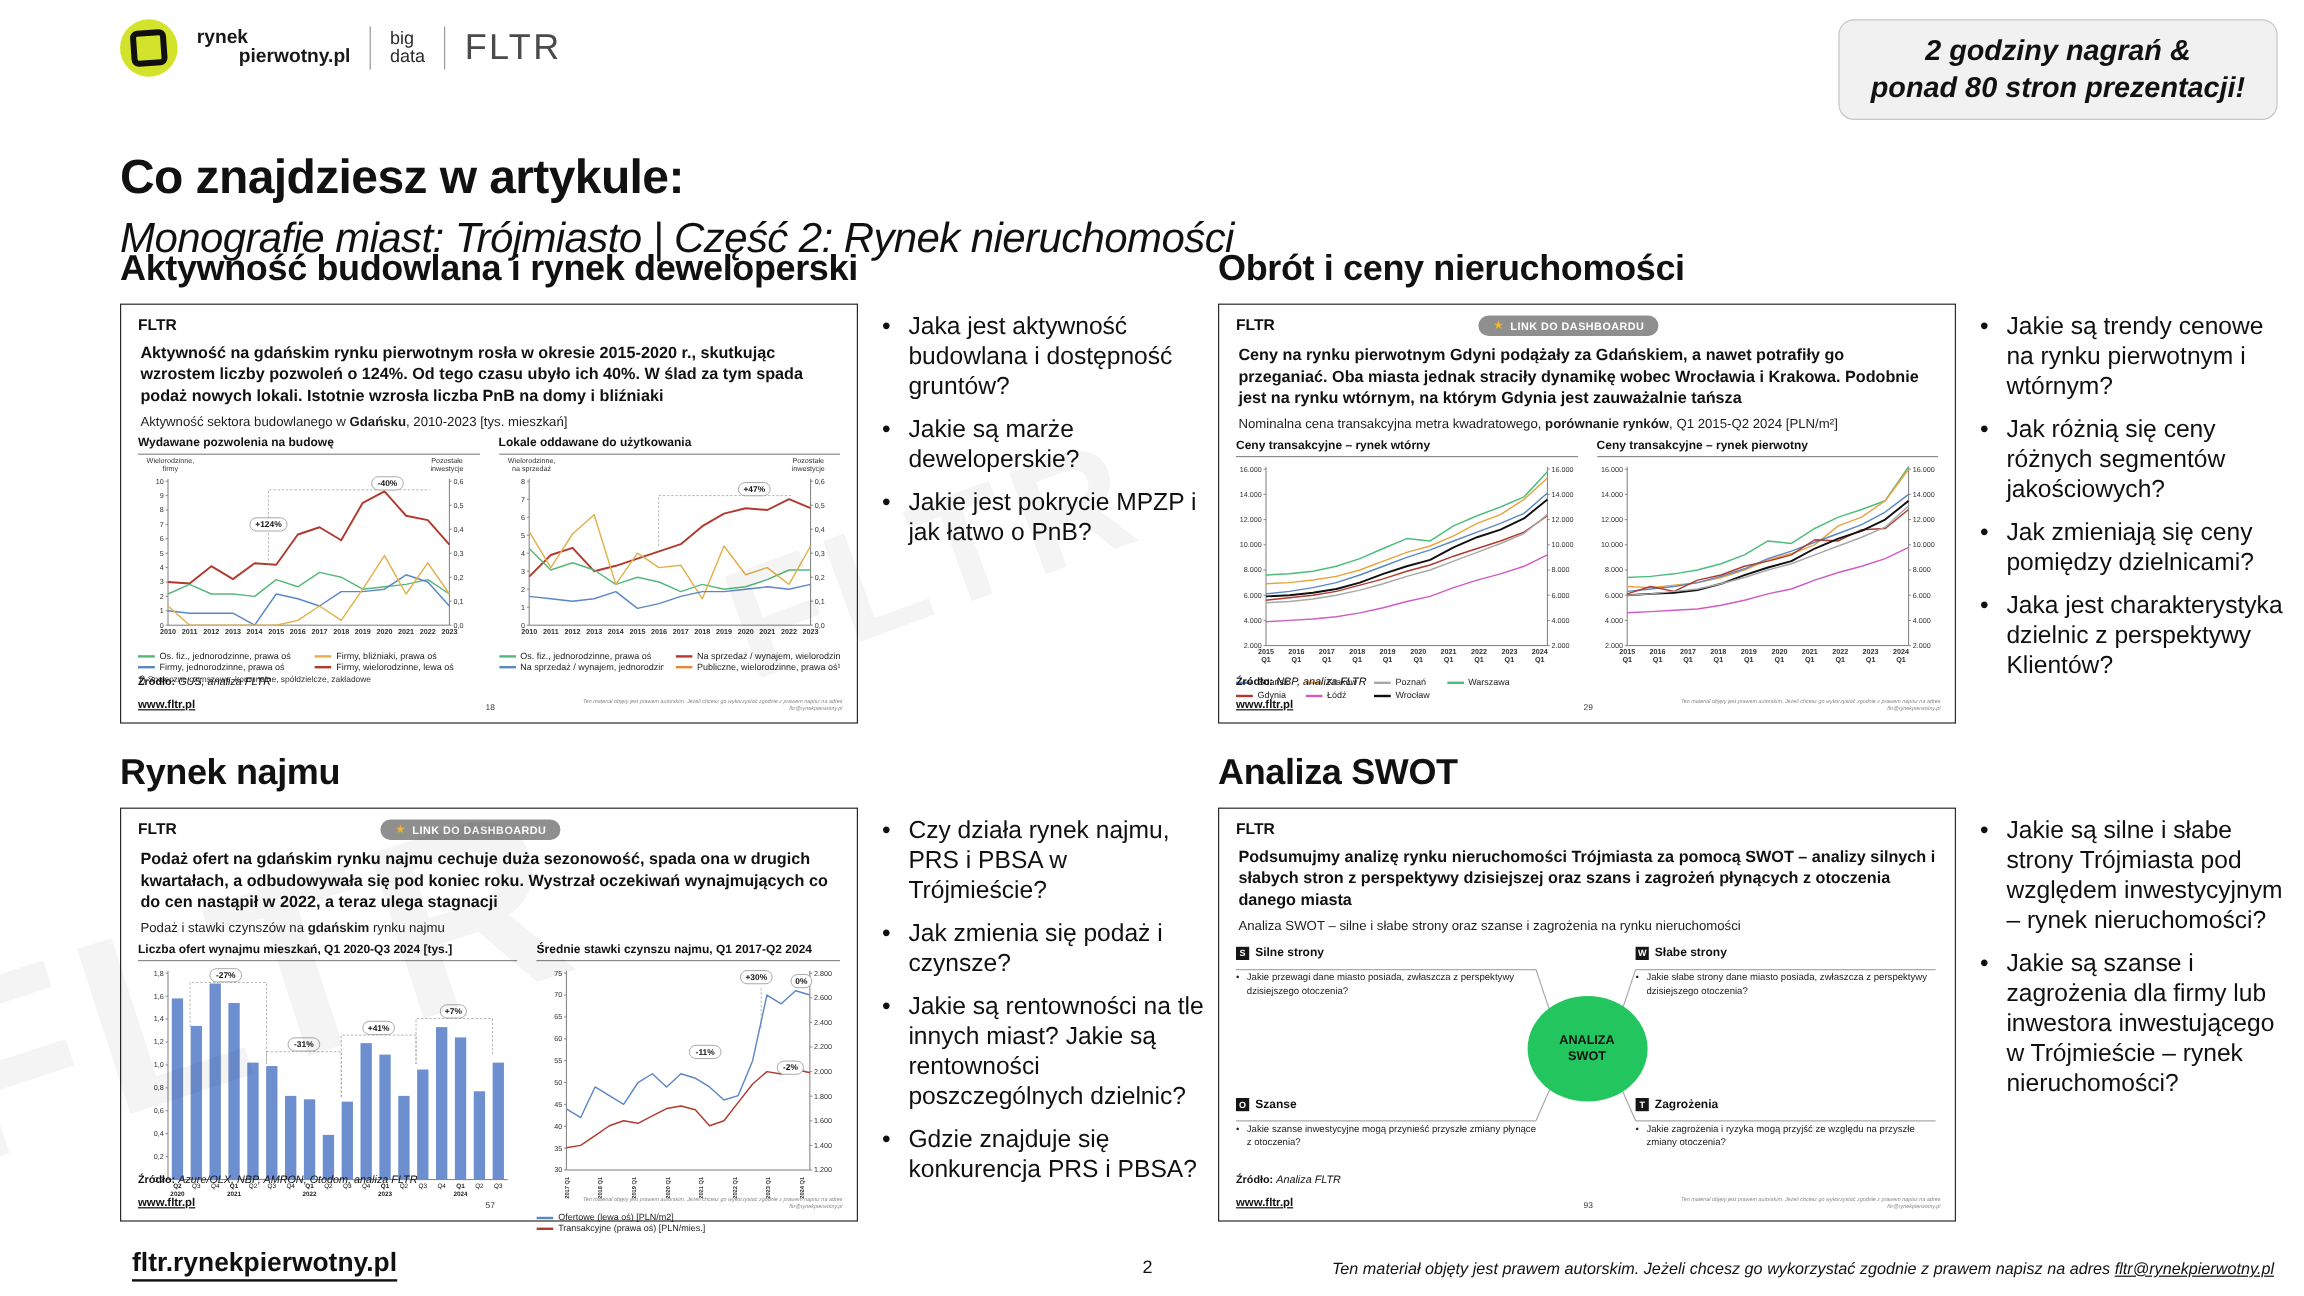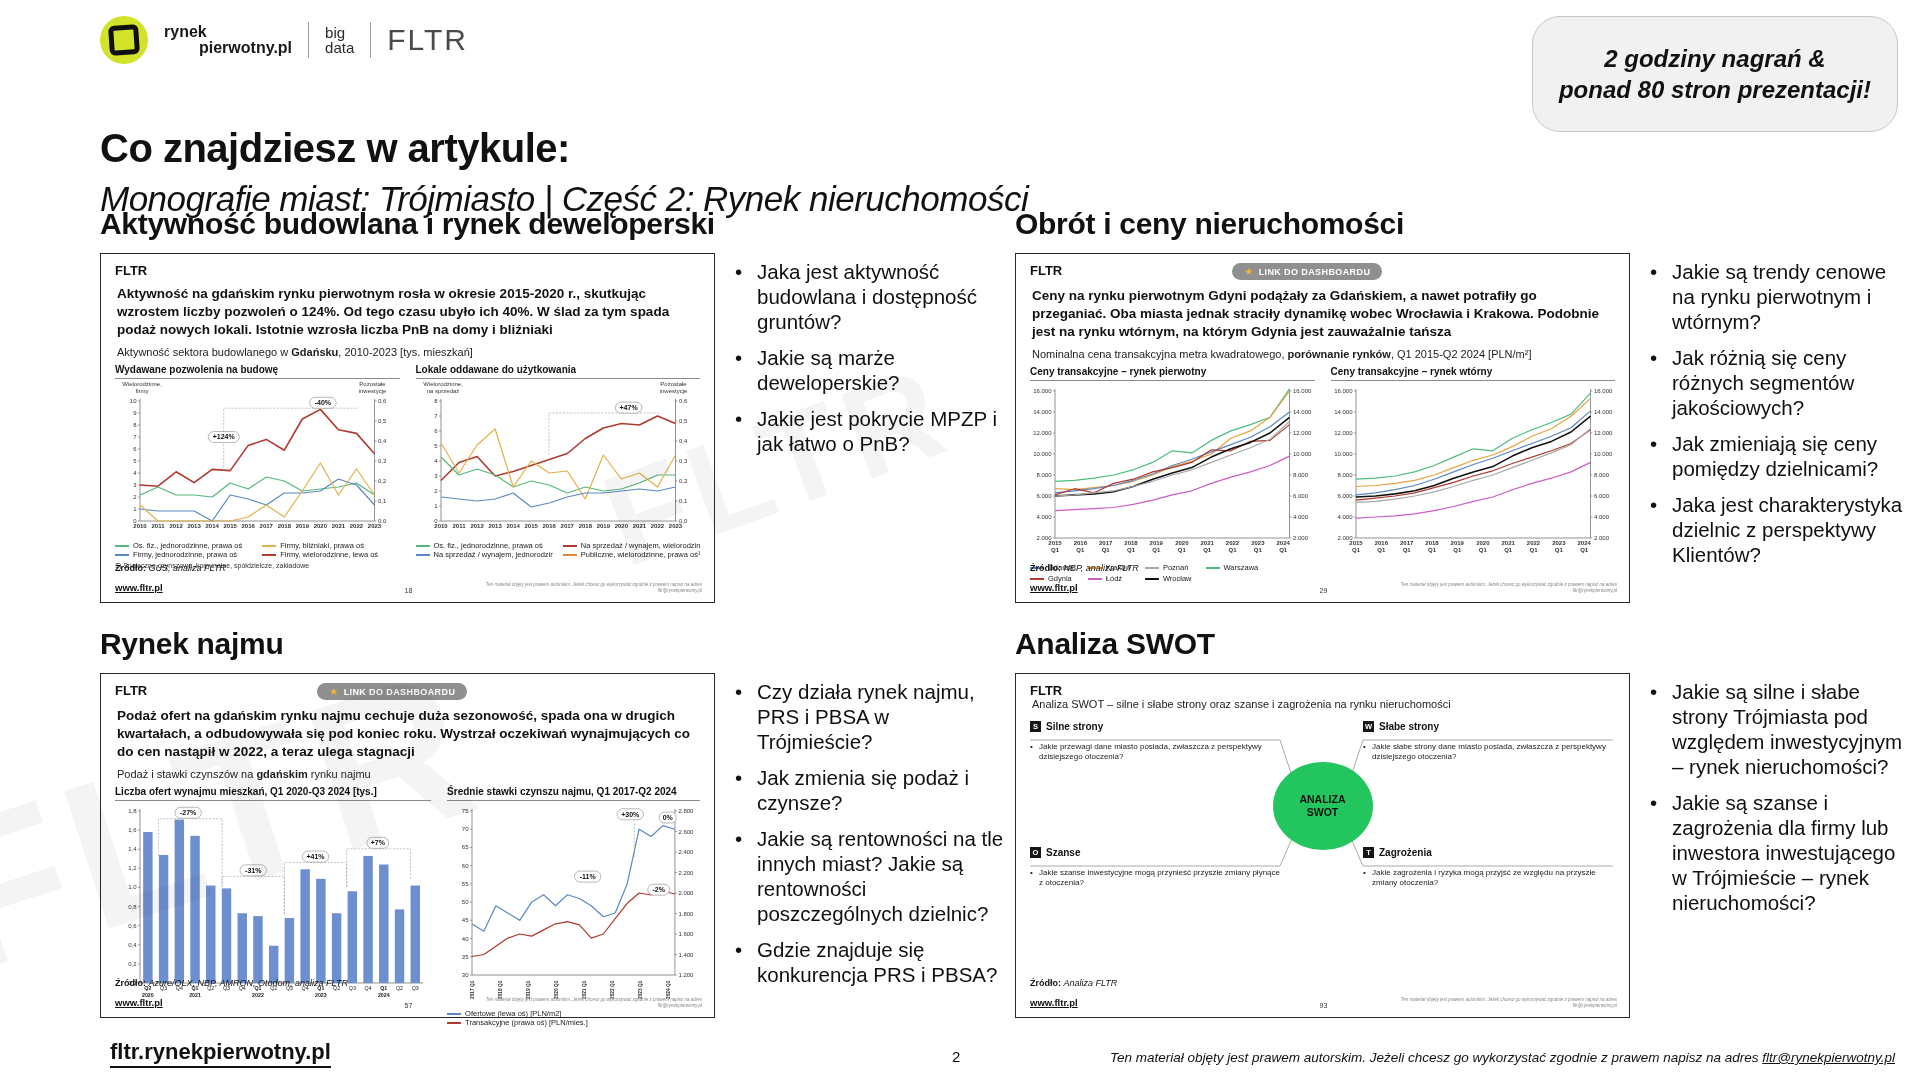--- a/index.html
+++ b/index.html
@@ -13,21 +13,21 @@
   .topbar{position:absolute;left:100px;top:16px;display:flex;align-items:center;gap:16px;z-index:2;}
   .logo-mark{width:48px;height:48px;border-radius:50%;background:#d3e32b;display:flex;align-items:center;justify-content:center;}
   .logo-mark .sq{width:20px;height:20px;border:5px solid #101010;border-radius:6px;transform:rotate(-4deg);}
   .logo-text{font-weight:700;font-size:16px;line-height:1.0;color:#181818;}
   .logo-text .pl{font-weight:400;margin-left:35px;}
   .vdiv{width:1px;height:36px;background:#9a9a9a;}
   .bigdata{font-size:15px;line-height:1.0;color:#2b2b2b;font-weight:500;}
   .fltr-word{font-size:30px;letter-spacing:2px;color:#4a4a4a;font-weight:400;}
   
   .promo{position:absolute;right:22px;top:16px;background:#f1f1f1;border:1px solid #c6c6c6;
-    border-radius:28px;padding:26px 26px;text-align:center;font-style:italic;font-weight:700;
+    border-radius:13px;padding:10px 26px;text-align:center;font-style:italic;font-weight:700;
     font-size:24px;line-height:1.3;z-index:2;}
   
   .titleblock{position:absolute;left:100px;top:78px;z-index:2;}
   .h1{font-size:40px;font-weight:800;letter-spacing:-0.5px;margin-top:48px;}
   .h2{font-size:35px;font-style:italic;font-weight:500;margin-top:8px;letter-spacing:-0.5px;}
   
   .content{position:absolute;left:100px;top:207px;width:1805px;display:grid;
     grid-template-columns:908px 890px;column-gap:7px;row-gap:24px;z-index:1;}
   .sec-heading{font-size:30px;font-weight:800;margin-bottom:12px;letter-spacing:-0.3px;}
   .sec-body{display:flex;gap:20px;}
@@ -338,20 +338,87 @@
           <span class="fltr-tag">FLTR</span>
           <span class="dash-badge">
               <span class="star">★</span>
               <span>LINK DO DASHBOARDU</span>
             </span>
         </div>
         <div class="card-lead">Ceny na rynku pierwotnym Gdyni podążały za Gdańskiem, a nawet potrafiły go przeganiać. Oba miasta jednak straciły dynamikę wobec Wrocławia i Krakowa. Podobnie jest na rynku wtórnym, na którym Gdynia jest zauważalnie tańsza</div>
         <div class="card-sub"><span>Nominalna cena transakcyjna metra kwadratowego, </span><b>porównanie rynków</b><span>, Q1 2015-Q2 2024 [PLN/m²]</span></div>
         <div class="charts-row">
           <div class="chart-box">
+            <div class="chart-title">Ceny transakcyjne – rynek wtórny</div>
+            <svg width="284.5" height="172" viewBox="0 0 284.5 172">
+                <line x1="25" y1="6" x2="25" y2="155" stroke="#777" stroke-width="0.8"></line>
+                <line x1="25" y1="155" x2="259.5" y2="155" stroke="#777" stroke-width="0.8"></line>
+                <line x1="259.5" y1="6" x2="259.5" y2="155" stroke="#777" stroke-width="0.8"></line>
+                <line x1="23" y1="155" x2="25" y2="155" stroke="#777" stroke-width="0.7"></line>
+                <text x="21.5" y="157" text-anchor="end" font-size="6" fill="#333">2.000</text>
+                <line x1="23" y1="134" x2="25" y2="134" stroke="#777" stroke-width="0.7"></line>
+                <text x="21.5" y="136" text-anchor="end" font-size="6" fill="#333">4.000</text>
+                <line x1="23" y1="113" x2="25" y2="113" stroke="#777" stroke-width="0.7"></line>
+                <text x="21.5" y="115" text-anchor="end" font-size="6" fill="#333">6.000</text>
+                <line x1="23" y1="92" x2="25" y2="92" stroke="#777" stroke-width="0.7"></line>
+                <text x="21.5" y="94" text-anchor="end" font-size="6" fill="#333">8.000</text>
+                <line x1="23" y1="71" x2="25" y2="71" stroke="#777" stroke-width="0.7"></line>
+                <text x="21.5" y="73" text-anchor="end" font-size="6" fill="#333">10.000</text>
+                <line x1="23" y1="50" x2="25" y2="50" stroke="#777" stroke-width="0.7"></line>
+                <text x="21.5" y="52" text-anchor="end" font-size="6" fill="#333">12.000</text>
+                <line x1="23" y1="29.000000000000007" x2="25" y2="29.000000000000007" stroke="#777" stroke-width="0.7"></line>
+                <text x="21.5" y="31.000000000000007" text-anchor="end" font-size="6" fill="#333">14.000</text>
+                <line x1="23" y1="8" x2="25" y2="8" stroke="#777" stroke-width="0.7"></line>
+                <text x="21.5" y="10" text-anchor="end" font-size="6" fill="#333">16.000</text>
+                <line x1="259.5" y1="155" x2="261.5" y2="155" stroke="#777" stroke-width="0.7"></line>
+                <text x="263" y="157" text-anchor="start" font-size="6" fill="#333">2.000</text>
+                <line x1="259.5" y1="134" x2="261.5" y2="134" stroke="#777" stroke-width="0.7"></line>
+                <text x="263" y="136" text-anchor="start" font-size="6" fill="#333">4.000</text>
+                <line x1="259.5" y1="113" x2="261.5" y2="113" stroke="#777" stroke-width="0.7"></line>
+                <text x="263" y="115" text-anchor="start" font-size="6" fill="#333">6.000</text>
+                <line x1="259.5" y1="92" x2="261.5" y2="92" stroke="#777" stroke-width="0.7"></line>
+                <text x="263" y="94" text-anchor="start" font-size="6" fill="#333">8.000</text>
+                <line x1="259.5" y1="71" x2="261.5" y2="71" stroke="#777" stroke-width="0.7"></line>
+                <text x="263" y="73" text-anchor="start" font-size="6" fill="#333">10.000</text>
+                <line x1="259.5" y1="50" x2="261.5" y2="50" stroke="#777" stroke-width="0.7"></line>
+                <text x="263" y="52" text-anchor="start" font-size="6" fill="#333">12.000</text>
+                <line x1="259.5" y1="29.000000000000007" x2="261.5" y2="29.000000000000007" stroke="#777" stroke-width="0.7"></line>
+                <text x="263" y="31.000000000000007" text-anchor="start" font-size="6" fill="#333">14.000</text>
+                <line x1="259.5" y1="8" x2="261.5" y2="8" stroke="#777" stroke-width="0.7"></line>
+                <text x="263" y="10" text-anchor="start" font-size="6" fill="#333">16.000</text>
+                <text x="25" y="162" text-anchor="middle" font-size="6" font-weight="bold" fill="#333">2015</text>
+                <text x="25" y="169" text-anchor="middle" font-size="6" font-weight="bold" fill="#333">Q1</text>
+                <text x="50.326" y="162" text-anchor="middle" font-size="6" font-weight="bold" fill="#333">2016</text>
+                <text x="50.326" y="169" text-anchor="middle" font-size="6" font-weight="bold" fill="#333">Q1</text>
+                <text x="75.652" y="162" text-anchor="middle" font-size="6" font-weight="bold" fill="#333">2017</text>
+                <text x="75.652" y="169" text-anchor="middle" font-size="6" font-weight="bold" fill="#333">Q1</text>
+                <text x="100.97800000000001" y="162" text-anchor="middle" font-size="6" font-weight="bold" fill="#333">2018</text>
+                <text x="100.97800000000001" y="169" text-anchor="middle" font-size="6" font-weight="bold" fill="#333">Q1</text>
+                <text x="126.304" y="162" text-anchor="middle" font-size="6" font-weight="bold" fill="#333">2019</text>
+                <text x="126.304" y="169" text-anchor="middle" font-size="6" font-weight="bold" fill="#333">Q1</text>
+                <text x="151.86450000000002" y="162" text-anchor="middle" font-size="6" font-weight="bold" fill="#333">2020</text>
+                <text x="151.86450000000002" y="169" text-anchor="middle" font-size="6" font-weight="bold" fill="#333">Q1</text>
+                <text x="177.19050000000001" y="162" text-anchor="middle" font-size="6" font-weight="bold" fill="#333">2021</text>
+                <text x="177.19050000000001" y="169" text-anchor="middle" font-size="6" font-weight="bold" fill="#333">Q1</text>
+                <text x="202.5165" y="162" text-anchor="middle" font-size="6" font-weight="bold" fill="#333">2022</text>
+                <text x="202.5165" y="169" text-anchor="middle" font-size="6" font-weight="bold" fill="#333">Q1</text>
+                <text x="227.8425" y="162" text-anchor="middle" font-size="6" font-weight="bold" fill="#333">2023</text>
+                <text x="227.8425" y="169" text-anchor="middle" font-size="6" font-weight="bold" fill="#333">Q1</text>
+                <text x="253.1685" y="162" text-anchor="middle" font-size="6" font-weight="bold" fill="#333">2024</text>
+                <text x="253.1685" y="169" text-anchor="middle" font-size="6" font-weight="bold" fill="#333">Q1</text>
+                <polyline points="25.0,96.2 44.5,95.2 64.1,93.0 83.6,88.9 103.2,82.5 122.7,74.1 142.3,65.8 161.8,67.8 181.3,55.2 200.9,46.8 220.4,39.5 240.0,31.1 259.5,10.1" fill="none" stroke="#4dbd7c" stroke-width="1.2" stroke-linejoin="round"></polyline>
+                <polyline points="25.0,103.5 44.5,102.5 64.1,100.4 83.6,97.3 103.2,92.0 122.7,84.6 142.3,77.3 161.8,72.0 181.3,63.6 200.9,53.2 220.4,45.8 240.0,33.2 259.5,15.4" fill="none" stroke="#e8a33d" stroke-width="1.2" stroke-linejoin="round"></polyline>
+                <polyline points="25.0,111.9 44.5,109.8 64.1,106.7 83.6,102.5 103.2,96.2 122.7,88.9 142.3,81.5 161.8,75.2 181.3,67.8 200.9,60.5 220.4,53.2 240.0,44.8 259.5,27.9" fill="none" stroke="#5b87c5" stroke-width="1.2" stroke-linejoin="round"></polyline>
+                <polyline points="25.0,117.2 44.5,115.1 64.1,113.0 83.6,109.8 103.2,104.6 122.7,99.4 142.3,93.0 161.8,87.8 181.3,80.5 200.9,74.1 220.4,67.8 240.0,60.5 259.5,46.8" fill="none" stroke="#b03a2e" stroke-width="1.2" stroke-linejoin="round"></polyline>
+                <polyline points="25.0,114.0 44.5,113.0 64.1,110.9 83.6,107.8 103.2,102.5 122.7,95.2 142.3,88.9 161.8,83.6 181.3,73.1 200.9,64.7 220.4,58.4 240.0,49.0 259.5,33.2" fill="none" stroke="#111111" stroke-width="1.6" stroke-linejoin="round"></polyline>
+                <polyline points="25.0,119.3 44.5,118.3 64.1,116.2 83.6,113.0 103.2,108.8 122.7,103.5 142.3,97.3 161.8,92.0 181.3,84.6 200.9,77.3 220.4,69.9 240.0,61.6 259.5,45.8" fill="none" stroke="#a8a8a8" stroke-width="1.2" stroke-linejoin="round"></polyline>
+                <polyline points="25.0,135.1 44.5,134.0 64.1,132.9 83.6,130.9 103.2,127.7 122.7,123.5 142.3,118.3 161.8,114.0 181.3,106.7 200.9,100.4 220.4,95.2 240.0,88.9 259.5,79.4" fill="none" stroke="#cf5bc4" stroke-width="1.2" stroke-linejoin="round"></polyline>
+              </svg>
+          </div>
+          <div class="chart-box">
             <div class="chart-title">Ceny transakcyjne – rynek pierwotny</div>
             <svg width="284.5" height="172" viewBox="0 0 284.5 172">
                 <line x1="25" y1="6" x2="25" y2="155" stroke="#777" stroke-width="0.8"></line>
                 <line x1="25" y1="155" x2="259.5" y2="155" stroke="#777" stroke-width="0.8"></line>
                 <line x1="259.5" y1="6" x2="259.5" y2="155" stroke="#777" stroke-width="0.8"></line>
                 <line x1="23" y1="155" x2="25" y2="155" stroke="#777" stroke-width="0.7"></line>
                 <text x="21.5" y="157" text-anchor="end" font-size="6" fill="#333">2.000</text>
                 <line x1="23" y1="134" x2="25" y2="134" stroke="#777" stroke-width="0.7"></line>
                 <text x="21.5" y="136" text-anchor="end" font-size="6" fill="#333">4.000</text>
                 <line x1="23" y1="113" x2="25" y2="113" stroke="#777" stroke-width="0.7"></line>
@@ -402,87 +469,20 @@
                 <text x="227.8425" y="169" text-anchor="middle" font-size="6" font-weight="bold" fill="#333">Q1</text>
                 <text x="253.1685" y="162" text-anchor="middle" font-size="6" font-weight="bold" fill="#333">2024</text>
                 <text x="253.1685" y="169" text-anchor="middle" font-size="6" font-weight="bold" fill="#333">Q1</text>
                 <polyline points="25.0,98.3 44.5,97.3 64.1,95.2 83.6,92.0 103.2,86.8 122.7,79.4 142.3,67.8 161.8,69.9 181.3,57.4 200.9,47.9 220.4,41.6 240.0,34.3 259.5,5.9" fill="none" stroke="#4dbd7c" stroke-width="1.2" stroke-linejoin="round"></polyline>
                 <polyline points="25.0,105.7 44.5,106.7 64.1,104.6 83.6,102.5 103.2,98.3 122.7,92.0 142.3,83.6 161.8,78.3 181.3,71.0 200.9,55.2 220.4,47.9 240.0,34.3 259.5,8.0" fill="none" stroke="#e8a33d" stroke-width="1.2" stroke-linejoin="round"></polyline>
                 <polyline points="25.0,109.8 44.5,107.8 64.1,105.7 83.6,102.5 103.2,97.3 122.7,91.0 142.3,82.5 161.8,76.3 181.3,68.9 200.9,61.6 220.4,54.2 240.0,43.7 259.5,29.0" fill="none" stroke="#5b87c5" stroke-width="1.2" stroke-linejoin="round"></polyline>
                 <polyline points="25.0,111.9 44.5,105.7 64.1,109.8 83.6,100.4 103.2,96.2 122.7,88.9 142.3,84.6 161.8,79.4 181.3,66.8 200.9,67.8 220.4,58.4 240.0,57.4 259.5,41.6" fill="none" stroke="#b03a2e" stroke-width="1.2" stroke-linejoin="round"></polyline>
                 <polyline points="25.0,113.0 44.5,111.9 64.1,110.9 83.6,108.8 103.2,103.5 122.7,96.2 142.3,89.9 161.8,84.6 181.3,74.1 200.9,65.8 220.4,59.4 240.0,50.0 259.5,34.3" fill="none" stroke="#111111" stroke-width="1.6" stroke-linejoin="round"></polyline>
                 <polyline points="25.0,113.0 44.5,111.9 64.1,109.8 83.6,107.8 103.2,103.5 122.7,98.3 142.3,92.0 161.8,86.8 181.3,79.4 200.9,72.0 220.4,64.7 240.0,56.3 259.5,38.5" fill="none" stroke="#a8a8a8" stroke-width="1.2" stroke-linejoin="round"></polyline>
                 <polyline points="25.0,127.7 44.5,126.7 64.1,125.6 83.6,124.5 103.2,121.4 122.7,117.2 142.3,111.9 161.8,107.8 181.3,100.4 200.9,94.1 220.4,88.9 240.0,82.5 259.5,73.1" fill="none" stroke="#cf5bc4" stroke-width="1.2" stroke-linejoin="round"></polyline>
-              </svg>
-          </div>
-          <div class="chart-box">
-            <div class="chart-title">Ceny transakcyjne – rynek wtórny</div>
-            <svg width="284.5" height="172" viewBox="0 0 284.5 172">
-                <line x1="25" y1="6" x2="25" y2="155" stroke="#777" stroke-width="0.8"></line>
-                <line x1="25" y1="155" x2="259.5" y2="155" stroke="#777" stroke-width="0.8"></line>
-                <line x1="259.5" y1="6" x2="259.5" y2="155" stroke="#777" stroke-width="0.8"></line>
-                <line x1="23" y1="155" x2="25" y2="155" stroke="#777" stroke-width="0.7"></line>
-                <text x="21.5" y="157" text-anchor="end" font-size="6" fill="#333">2.000</text>
-                <line x1="23" y1="134" x2="25" y2="134" stroke="#777" stroke-width="0.7"></line>
-                <text x="21.5" y="136" text-anchor="end" font-size="6" fill="#333">4.000</text>
-                <line x1="23" y1="113" x2="25" y2="113" stroke="#777" stroke-width="0.7"></line>
-                <text x="21.5" y="115" text-anchor="end" font-size="6" fill="#333">6.000</text>
-                <line x1="23" y1="92" x2="25" y2="92" stroke="#777" stroke-width="0.7"></line>
-                <text x="21.5" y="94" text-anchor="end" font-size="6" fill="#333">8.000</text>
-                <line x1="23" y1="71" x2="25" y2="71" stroke="#777" stroke-width="0.7"></line>
-                <text x="21.5" y="73" text-anchor="end" font-size="6" fill="#333">10.000</text>
-                <line x1="23" y1="50" x2="25" y2="50" stroke="#777" stroke-width="0.7"></line>
-                <text x="21.5" y="52" text-anchor="end" font-size="6" fill="#333">12.000</text>
-                <line x1="23" y1="29.000000000000007" x2="25" y2="29.000000000000007" stroke="#777" stroke-width="0.7"></line>
-                <text x="21.5" y="31.000000000000007" text-anchor="end" font-size="6" fill="#333">14.000</text>
-                <line x1="23" y1="8" x2="25" y2="8" stroke="#777" stroke-width="0.7"></line>
-                <text x="21.5" y="10" text-anchor="end" font-size="6" fill="#333">16.000</text>
-                <line x1="259.5" y1="155" x2="261.5" y2="155" stroke="#777" stroke-width="0.7"></line>
-                <text x="263" y="157" text-anchor="start" font-size="6" fill="#333">2.000</text>
-                <line x1="259.5" y1="134" x2="261.5" y2="134" stroke="#777" stroke-width="0.7"></line>
-                <text x="263" y="136" text-anchor="start" font-size="6" fill="#333">4.000</text>
-                <line x1="259.5" y1="113" x2="261.5" y2="113" stroke="#777" stroke-width="0.7"></line>
-                <text x="263" y="115" text-anchor="start" font-size="6" fill="#333">6.000</text>
-                <line x1="259.5" y1="92" x2="261.5" y2="92" stroke="#777" stroke-width="0.7"></line>
-                <text x="263" y="94" text-anchor="start" font-size="6" fill="#333">8.000</text>
-                <line x1="259.5" y1="71" x2="261.5" y2="71" stroke="#777" stroke-width="0.7"></line>
-                <text x="263" y="73" text-anchor="start" font-size="6" fill="#333">10.000</text>
-                <line x1="259.5" y1="50" x2="261.5" y2="50" stroke="#777" stroke-width="0.7"></line>
-                <text x="263" y="52" text-anchor="start" font-size="6" fill="#333">12.000</text>
-                <line x1="259.5" y1="29.000000000000007" x2="261.5" y2="29.000000000000007" stroke="#777" stroke-width="0.7"></line>
-                <text x="263" y="31.000000000000007" text-anchor="start" font-size="6" fill="#333">14.000</text>
-                <line x1="259.5" y1="8" x2="261.5" y2="8" stroke="#777" stroke-width="0.7"></line>
-                <text x="263" y="10" text-anchor="start" font-size="6" fill="#333">16.000</text>
-                <text x="25" y="162" text-anchor="middle" font-size="6" font-weight="bold" fill="#333">2015</text>
-                <text x="25" y="169" text-anchor="middle" font-size="6" font-weight="bold" fill="#333">Q1</text>
-                <text x="50.326" y="162" text-anchor="middle" font-size="6" font-weight="bold" fill="#333">2016</text>
-                <text x="50.326" y="169" text-anchor="middle" font-size="6" font-weight="bold" fill="#333">Q1</text>
-                <text x="75.652" y="162" text-anchor="middle" font-size="6" font-weight="bold" fill="#333">2017</text>
-                <text x="75.652" y="169" text-anchor="middle" font-size="6" font-weight="bold" fill="#333">Q1</text>
-                <text x="100.97800000000001" y="162" text-anchor="middle" font-size="6" font-weight="bold" fill="#333">2018</text>
-                <text x="100.97800000000001" y="169" text-anchor="middle" font-size="6" font-weight="bold" fill="#333">Q1</text>
-                <text x="126.304" y="162" text-anchor="middle" font-size="6" font-weight="bold" fill="#333">2019</text>
-                <text x="126.304" y="169" text-anchor="middle" font-size="6" font-weight="bold" fill="#333">Q1</text>
-                <text x="151.86450000000002" y="162" text-anchor="middle" font-size="6" font-weight="bold" fill="#333">2020</text>
-                <text x="151.86450000000002" y="169" text-anchor="middle" font-size="6" font-weight="bold" fill="#333">Q1</text>
-                <text x="177.19050000000001" y="162" text-anchor="middle" font-size="6" font-weight="bold" fill="#333">2021</text>
-                <text x="177.19050000000001" y="169" text-anchor="middle" font-size="6" font-weight="bold" fill="#333">Q1</text>
-                <text x="202.5165" y="162" text-anchor="middle" font-size="6" font-weight="bold" fill="#333">2022</text>
-                <text x="202.5165" y="169" text-anchor="middle" font-size="6" font-weight="bold" fill="#333">Q1</text>
-                <text x="227.8425" y="162" text-anchor="middle" font-size="6" font-weight="bold" fill="#333">2023</text>
-                <text x="227.8425" y="169" text-anchor="middle" font-size="6" font-weight="bold" fill="#333">Q1</text>
-                <text x="253.1685" y="162" text-anchor="middle" font-size="6" font-weight="bold" fill="#333">2024</text>
-                <text x="253.1685" y="169" text-anchor="middle" font-size="6" font-weight="bold" fill="#333">Q1</text>
-                <polyline points="25.0,96.2 44.5,95.2 64.1,93.0 83.6,88.9 103.2,82.5 122.7,74.1 142.3,65.8 161.8,67.8 181.3,55.2 200.9,46.8 220.4,39.5 240.0,31.1 259.5,10.1" fill="none" stroke="#4dbd7c" stroke-width="1.2" stroke-linejoin="round"></polyline>
-                <polyline points="25.0,103.5 44.5,102.5 64.1,100.4 83.6,97.3 103.2,92.0 122.7,84.6 142.3,77.3 161.8,72.0 181.3,63.6 200.9,53.2 220.4,45.8 240.0,33.2 259.5,15.4" fill="none" stroke="#e8a33d" stroke-width="1.2" stroke-linejoin="round"></polyline>
-                <polyline points="25.0,111.9 44.5,109.8 64.1,106.7 83.6,102.5 103.2,96.2 122.7,88.9 142.3,81.5 161.8,75.2 181.3,67.8 200.9,60.5 220.4,53.2 240.0,44.8 259.5,27.9" fill="none" stroke="#5b87c5" stroke-width="1.2" stroke-linejoin="round"></polyline>
-                <polyline points="25.0,117.2 44.5,115.1 64.1,113.0 83.6,109.8 103.2,104.6 122.7,99.4 142.3,93.0 161.8,87.8 181.3,80.5 200.9,74.1 220.4,67.8 240.0,60.5 259.5,46.8" fill="none" stroke="#b03a2e" stroke-width="1.2" stroke-linejoin="round"></polyline>
-                <polyline points="25.0,114.0 44.5,113.0 64.1,110.9 83.6,107.8 103.2,102.5 122.7,95.2 142.3,88.9 161.8,83.6 181.3,73.1 200.9,64.7 220.4,58.4 240.0,49.0 259.5,33.2" fill="none" stroke="#111111" stroke-width="1.6" stroke-linejoin="round"></polyline>
-                <polyline points="25.0,119.3 44.5,118.3 64.1,116.2 83.6,113.0 103.2,108.8 122.7,103.5 142.3,97.3 161.8,92.0 181.3,84.6 200.9,77.3 220.4,69.9 240.0,61.6 259.5,45.8" fill="none" stroke="#a8a8a8" stroke-width="1.2" stroke-linejoin="round"></polyline>
-                <polyline points="25.0,135.1 44.5,134.0 64.1,132.9 83.6,130.9 103.2,127.7 122.7,123.5 142.3,118.3 161.8,114.0 181.3,106.7 200.9,100.4 220.4,95.2 240.0,88.9 259.5,79.4" fill="none" stroke="#cf5bc4" stroke-width="1.2" stroke-linejoin="round"></polyline>
               </svg>
           </div>
         </div>
         <div class="legend cols4">
             <div class="legend-item">
               <span class="sw" style="background: rgb(91, 135, 197);"></span>
               <span>Gdańsk</span>
             </div>
             <div class="legend-item">
               <span class="sw" style="background: rgb(232, 163, 61);"></span>
@@ -735,20 +735,21 @@
     </div>
   </div>
 
   <div class="section">
     <div class="sec-heading">Analiza SWOT</div>
     <div class="sec-body">
       <div class="card h2r">
         <div class="card-head">
           <span class="fltr-tag">FLTR</span>
         </div>
+        <div class="card-lead">Podsumujmy analizę rynku nieruchomości Trójmiasta za pomocą SWOT – analizy silnych i słabych stron z perspektywy dzisiejszej oraz szans i zagrożeń płynących z otoczenia danego miasta</div>
         <div class="card-sub"><span>Analiza SWOT – silne i słabe strony oraz szanse i zagrożenia na rynku nieruchomości</span></div>
         <div class="swot">
           <svg width="585" height="204" viewBox="0 0 585 204">
             <line x1="0" y1="22" x2="250" y2="22" stroke="#aaa" stroke-width="1"></line>
             <line x1="250" y1="22" x2="262" y2="58" stroke="#aaa" stroke-width="1"></line>
             <line x1="333" y1="22" x2="583" y2="22" stroke="#aaa" stroke-width="1"></line>
             <line x1="333" y1="22" x2="321" y2="58" stroke="#aaa" stroke-width="1"></line>
             <line x1="0" y1="148" x2="250" y2="148" stroke="#aaa" stroke-width="1"></line>
             <line x1="250" y1="148" x2="264" y2="116" stroke="#aaa" stroke-width="1"></line>
             <line x1="333" y1="148" x2="583" y2="148" stroke="#aaa" stroke-width="1"></line>

